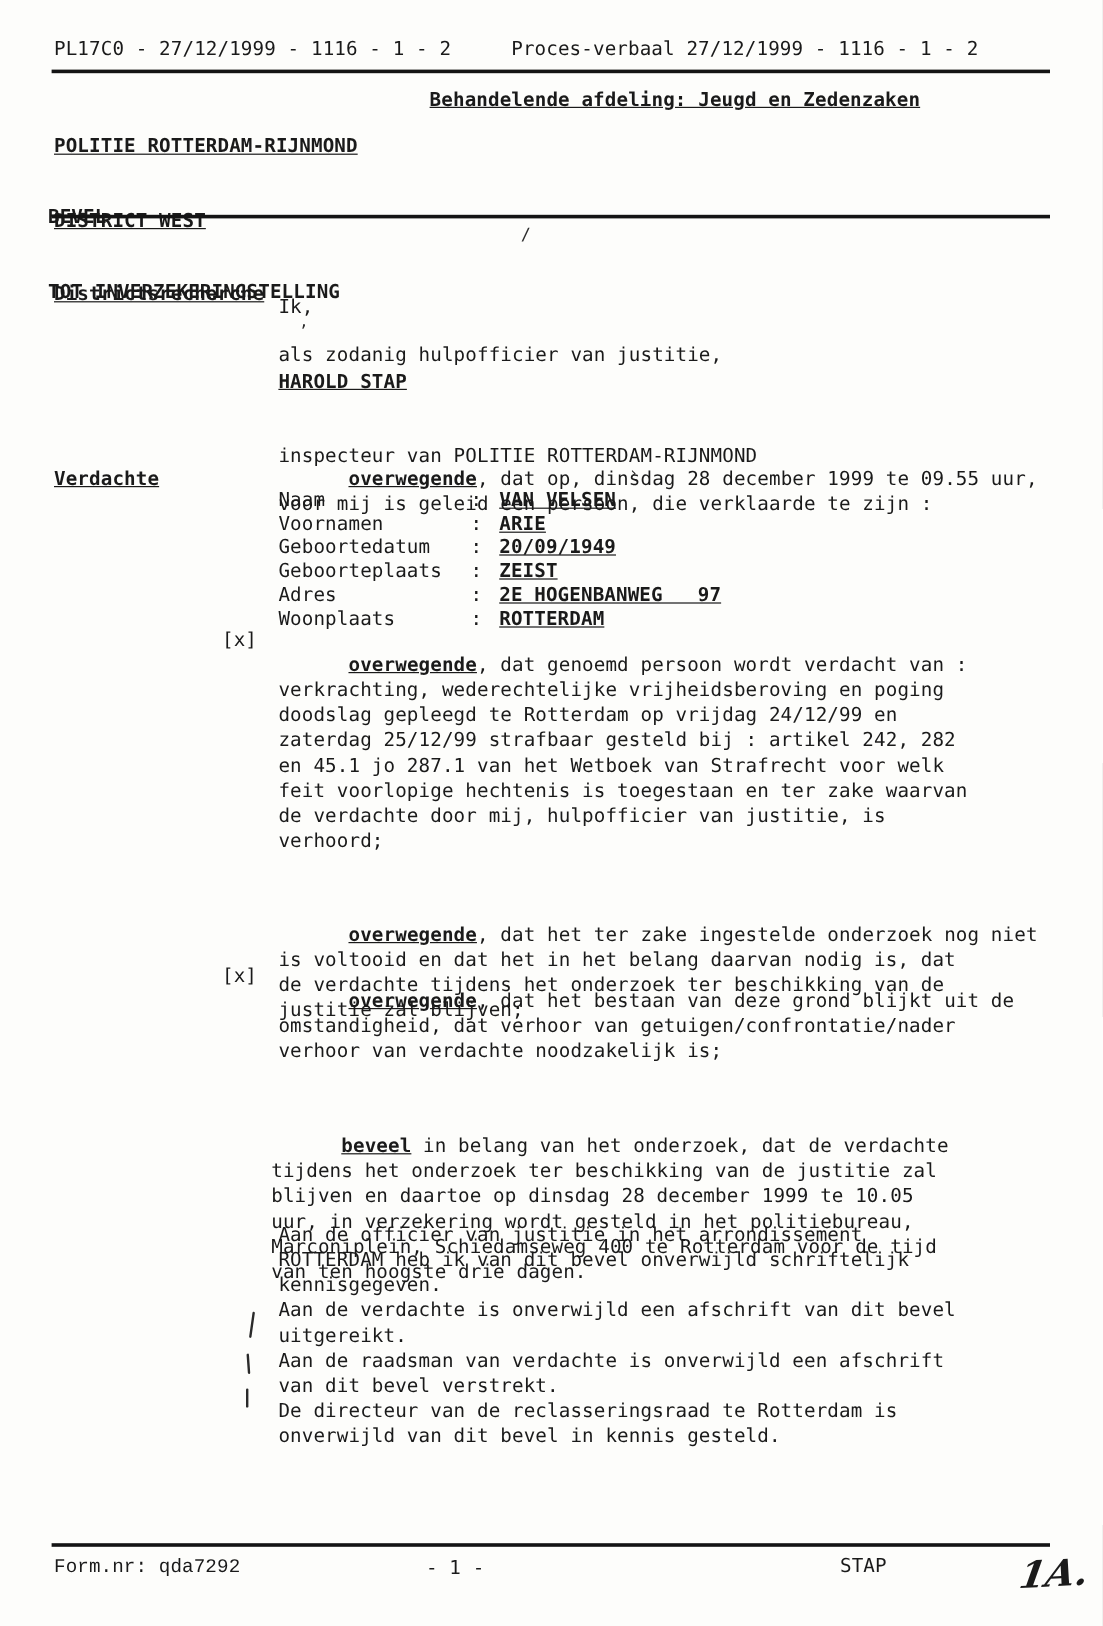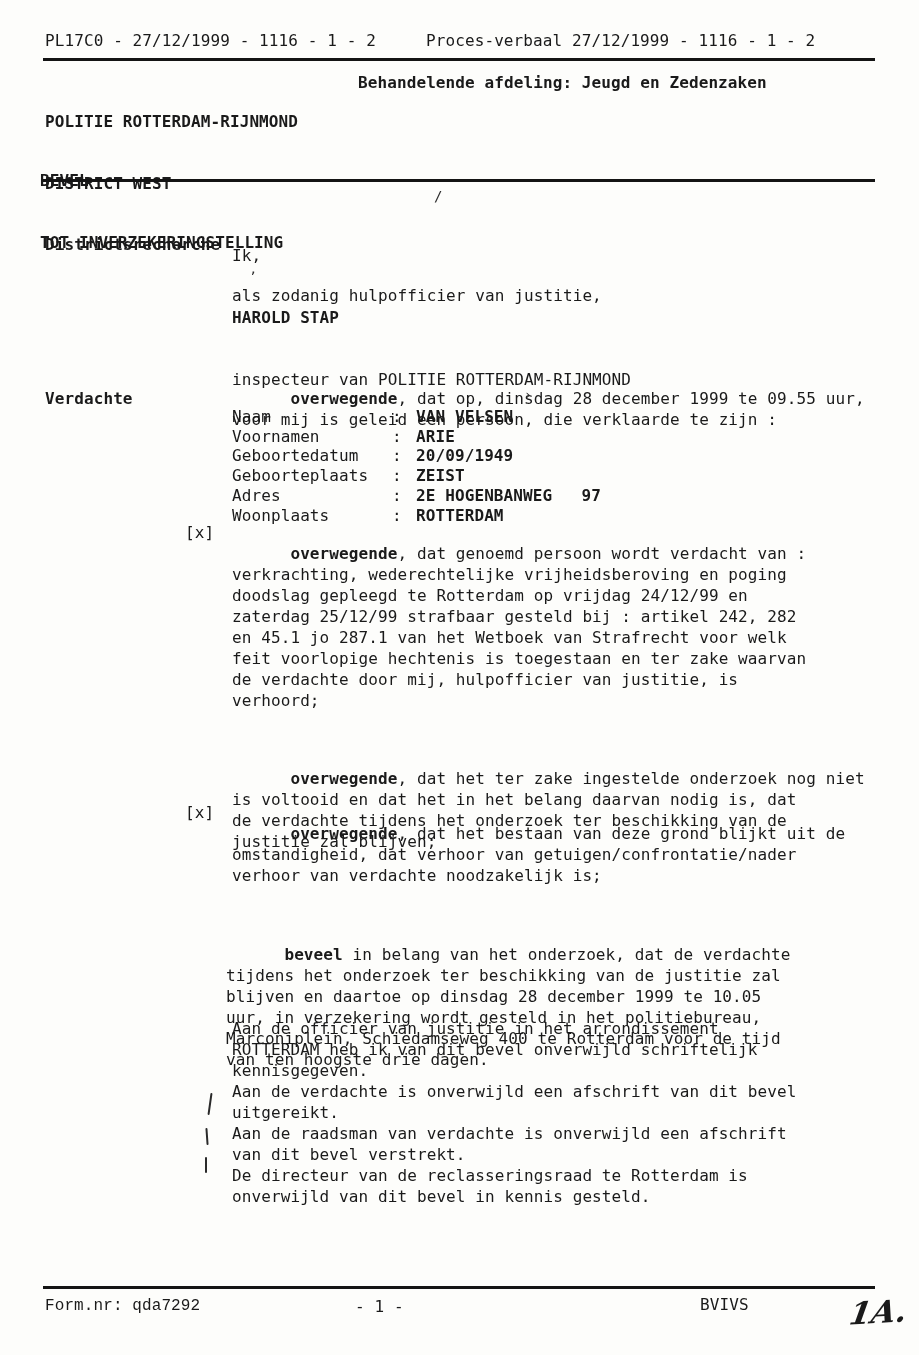--- a/index.html
+++ b/index.html
@@ -3,21 +3,21 @@
 <meta charset="utf-8">
 <style>
   html,body { margin:0; padding:0; background:#d8d8d8; }
   .page {
     position:relative; width:919px; height:1355px; margin:0 auto;
     background:#fdfdfb; color:#1a1a1a; overflow:hidden;
     font-family:"DejaVu Sans Mono","Liberation Mono",monospace;
     font-size:16px; line-height:21px; letter-spacing:0.1px;
   }
   .abs { position:absolute; white-space:pre-wrap; }
-  .b { font-weight:700; }
+  .b { font-weight:700;text-decoration:underline; }
   .rule { position:absolute; left:43px; width:832px; height:3px; background:#141414; }
   .para { display:flex; align-items:flex-start; }
   .marker { width:47px; flex:0 0 47px; }
   .para-text { white-space:pre-wrap; width:665px; }
   .suspect-table { display:grid; grid-template-columns:160px 24px auto; line-height:19.7px; }
   .title-block { font-weight:700; line-height:20.5px; }
   .pen-stroke { position:absolute; width:2px; background:#2a2a2a; border-radius:1px; }
   .handwritten {
     position:absolute; font-family:"DejaVu Serif","Liberation Serif",serif;
     font-style:italic; font-weight:700; font-size:31px;
@@ -131,16 +131,16 @@
 onverwijld van dit bevel in kennis gesteld.</div>
 
   <div class="pen-stroke" style="top:1093px;left:209px;height:22px;transform:rotate(8deg);"></div>
   <div class="pen-stroke" style="top:1128px;left:206px;height:17px;transform:rotate(-4deg);"></div>
   <div class="pen-stroke" style="top:1157px;left:205px;height:16px;"></div>
 
 
   <div class="rule" style="top:1286px;"></div>
   <span class="abs" style="top:1296px;left:45px;font-family:Liberation Mono, monospace;">Form.nr: qda7292</span>
   <span class="abs" style="top:1296px;left:355px;">- 1 -</span>
-  <span class="abs" style="top:1294px;left:700px;">BVIVS</span>
+  <span class="abs" style="top:1294px;left:700px;">STAP</span>
   <span class="handwritten" style="top:1302px;left:850px;">1A.</span>
 
 </div>
 
 </body></html>

